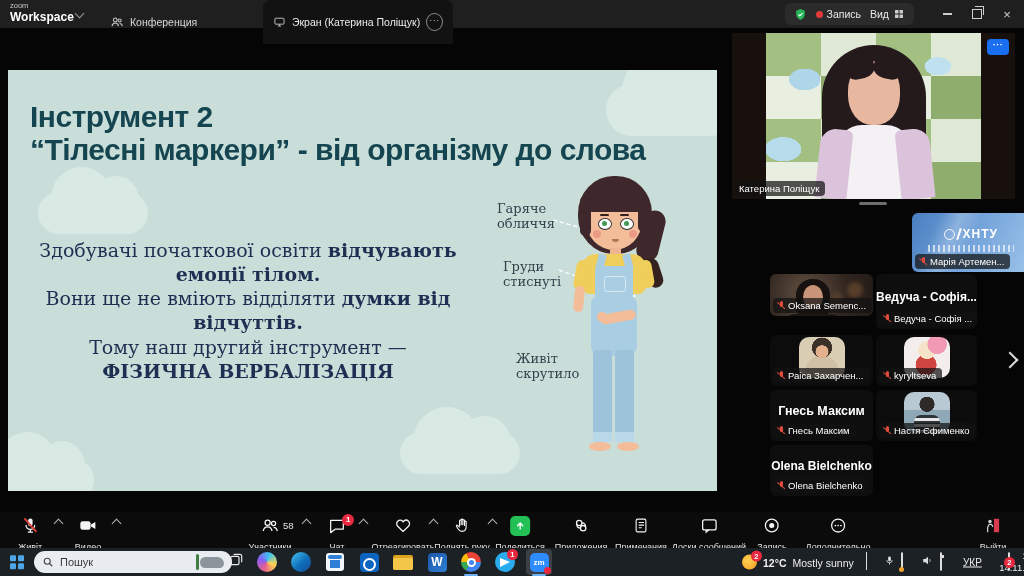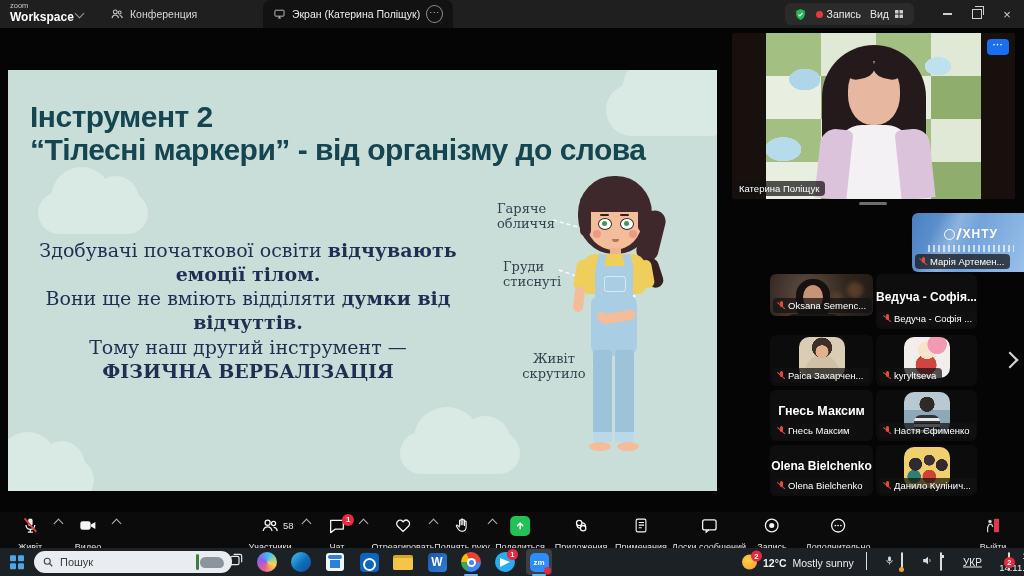--- a/index.html
+++ b/index.html
@@ -7,21 +7,21 @@
        -webkit-font-smoothing:antialiased;}
   .abs{position:absolute;}
   #screen{position:relative;width:1024px;height:576px;background:#050505;overflow:hidden;}
 
   
   #topbar{left:0;top:0;width:1024px;height:28px;background:#1f1f1f;}
   .tb-logo{left:10px;top:2px;line-height:1;cursor:default;}
   .tb-logo .z1{display:block;font-size:7.5px;color:#c8c8c8;}
   .tb-logo .z2{display:block;font-size:12px;color:#fff;font-weight:700;margin-top:1px;}
   .chev-down{width:6px;height:6px;border-right:1.4px solid #9a9a9a;border-bottom:1.4px solid #9a9a9a;transform:rotate(45deg);}
-  .tb-tab{top:0;height:28px;display:flex;align-items:center;gap:6px;color:#d6d6d6;font-size:10.5px;padding:0 10px;}
+  .tb-tab{top:0;height:28px;display:flex;align-items:center;gap:6px;color:#d6d6d6;font-size:10.5px;padding:8px 10px;}
   .tab-active{background:#121212;border-radius:8px 8px 0 0;color:#ececec;}
   .dots-btn{width:16px;height:16px;border:1px solid #8a8a8a;border-radius:50%;color:#cfcfcf;
             font-size:9px;line-height:13px;text-align:center;letter-spacing:.5px;}
   .status-pill{right:110px;top:3px;height:22px;background:#2b2b2b;border-radius:6px;display:flex;align-items:center;gap:9px;padding:0 9px;}
   .rec-dot{width:7px;height:7px;border-radius:50%;background:#e23b3b;}
   .pill-txt{color:#e8e8e8;font-size:10.5px;}
   .win-btn{top:0;width:30px;height:28px;color:#cfcfcf;font-size:13px;display:flex;align-items:center;justify-content:center;}
   .restore-sq{width:8px;height:8px;border:1.2px solid #cfcfcf;position:relative;}
   .restore-sq::before{content:"";position:absolute;left:2px;top:-4px;width:8px;height:8px;border:1.2px solid #cfcfcf;border-left:none;border-bottom:none;}
   .min-line{width:9px;height:1.5px;background:#cfcfcf;}
@@ -184,21 +184,21 @@
 
     <svg id="annot" class="abs">
       <line x1="545" y1="150" x2="595" y2="164" stroke="#fff" stroke-width="1.4" stroke-dasharray="4 3"></line>
       <line x1="551" y1="200" x2="629" y2="227" stroke="#fff" stroke-width="1.4" stroke-dasharray="4 3"></line>
       <ellipse cx="607" cy="262" rx="21" ry="15" fill="none" stroke="#fff" stroke-width="1.4" stroke-dasharray="4 3"></ellipse>
       <line x1="598" y1="277" x2="585" y2="297" stroke="#fff" stroke-width="1.4" stroke-dasharray="4 3"></line>
     </svg>
 
     <div class="bodylabel" style="left:489px;top:132px;width:66px;">Гаряче обличчя</div>
     <div class="bodylabel" style="left:495px;top:190px;width:70px;">Груди стиснуті</div>
-    <div class="bodylabel" style="left:508px;top:282px;width:76px;text-align:center;">Живіт скрутило</div>
+    <div class="bodylabel" style="left:508px;top:282px;width:76px;">Живіт скрутило</div>
 
     <div id="girl" class="abs">
       <div class="g hairc" style="left:30px;top:6px;width:74px;height:78px;border-radius:48%;"></div>
       <div class="g hairc" style="left:92px;top:40px;width:22px;height:52px;border-radius:12px;transform:rotate(14deg);"></div>
       <div class="g" style="left:98px;top:88px;width:15px;height:30px;border-radius:8px;background:#35221f;transform:rotate(-18deg);"></div>
       <div class="g skin" style="left:38px;top:22px;width:56px;height:58px;border-radius:50%;"></div>
       <div class="g hairc" style="left:36px;top:12px;width:60px;height:30px;border-radius:30px 30px 10px 12px;"></div>
       <div class="g hairc" style="left:32px;top:26px;width:11px;height:40px;border-radius:6px;"></div>
       <div class="g hairc" style="left:90px;top:26px;width:11px;height:36px;border-radius:6px;"></div>
       <div class="g" style="left:52px;top:44px;width:9px;height:2px;background:#32211f;border-radius:2px;"></div>
@@ -315,27 +315,20 @@
       </span>
   </div>
 
   <div class="ptile" style="left:770px;top:445px;width:103px;height:51px;background:#0e0e0e;">
     <div class="ctr" style="top:14px;font-size:12px;">Olena Bielchenko</div>
     <span class="vtag">
         <span class="mic-s"></span>
         <span>Olena Bielchenko</span>
       </span>
   </div>
-  <div class="ptile" style="left:876px;top:445px;width:101px;height:51px;">
-    <div class="avatar" style="background:radial-gradient(circle at 25% 42%,#2e2a30 0 15%,transparent 16%),radial-gradient(circle at 55% 32%,#3a3036 0 14%,transparent 15%),radial-gradient(circle at 82% 44%,#33292e 0 13%,transparent 14%),radial-gradient(circle at 55% 72%,#cd4434 0 17%,transparent 18%),radial-gradient(circle at 22% 72%,#2f7f74 0 14%,transparent 15%),#f0cf6e;"></div>
-    <span class="vtag">
-        <span class="mic-s"></span>
-        <span>Данило Кулінич...</span>
-      </span>
-  </div>
 
   <div class="abs" style="left:1000px;top:348px;width:20px;height:24px;display:flex;align-items:center;justify-content:center;">
     <span class="chev-right"></span>
   </div>
 
   <div id="ztoolbar" class="abs">
     <div class="tool" style="left:30px;">
       <span class="ic">
           <svg width="19" height="19" viewBox="0 0 24 24">
             <rect x="9.2" y="3" width="5.6" height="10" rx="2.8" fill="#f5f5f5"></rect>

